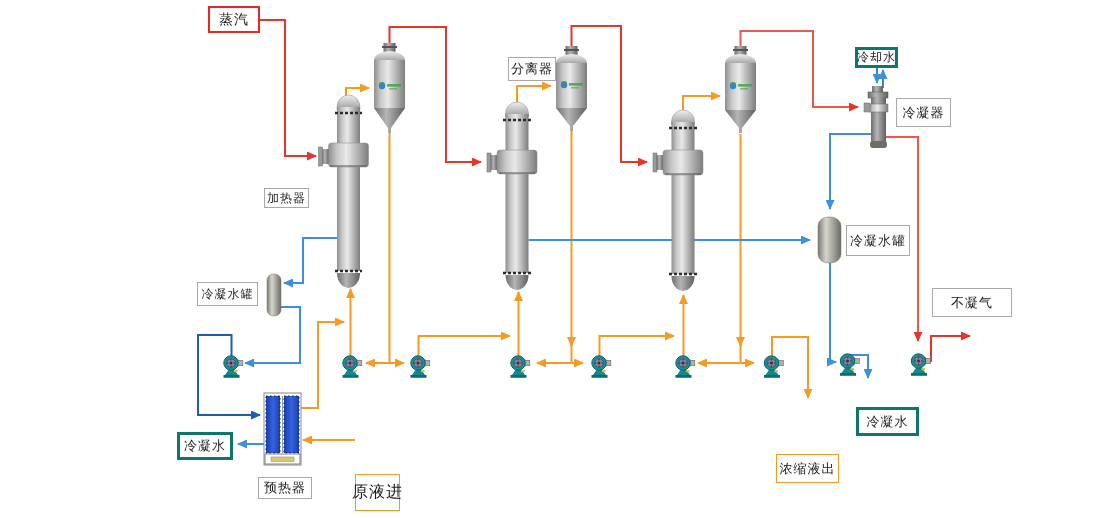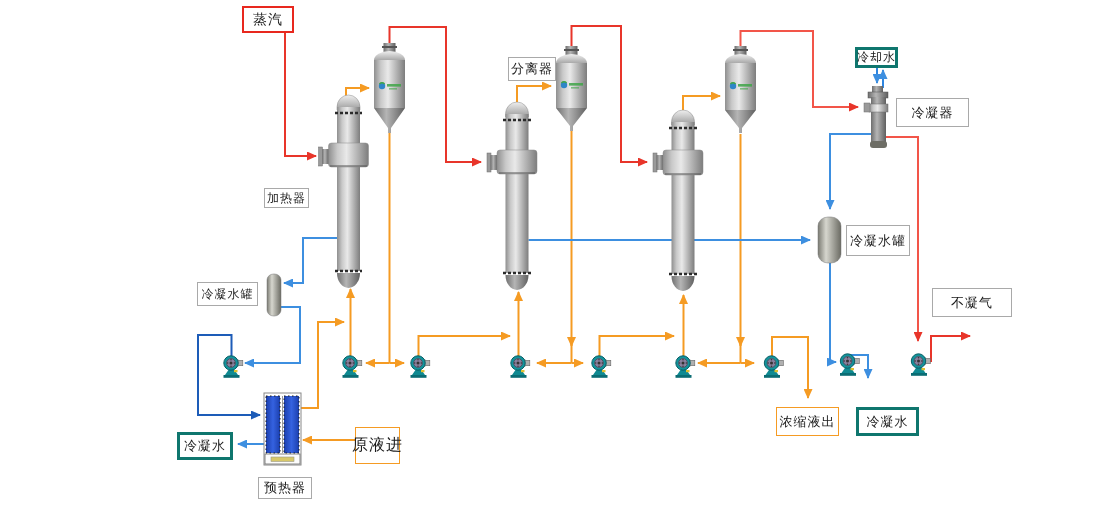--- a/index.html
+++ b/index.html
@@ -3,23 +3,23 @@
 <meta charset="utf-8">
 <style>
   html,body{margin:0;padding:0;background:#fff;}
   #stage{position:relative;width:1100px;height:518px;background:#fff;overflow:hidden;
          font-family:"Liberation Sans","DejaVu Sans",sans-serif;}
   #piping{position:absolute;left:0;top:0;}
   .lbl{position:absolute;display:flex;align-items:center;justify-content:center;
        background:#fff;color:#1a1a1a;font-size:13px;letter-spacing:1px;box-sizing:border-box;
        white-space:nowrap;}
   .b-gray  {border:1px solid #a9a9a9;}
-  .b-red   {border:2px solid #e8281e;margin-left:34px;}
+  .b-red   {border:2px solid #e8281e;}
   .b-blue  {border:3px solid #0f766e;}
-  .b-orange{border:1px solid #f59b23;}
+  .b-orange{border:1px solid #f59b23;margin-top:47px;}
 </style>
 </head>
 <body>
 
 <div id="stage">
 
 <svg id="piping" width="1100" height="518" viewBox="0 0 1100 518">
   <defs>
     <linearGradient id="metal" x1="0" y1="0" x2="1" y2="0">
       <stop offset="0" stop-color="#8f8f8f"></stop>
@@ -249,21 +249,21 @@
             <circle cx="11.8" cy="7.5" r="0.7" fill="#333"></circle>
       </g>
     </defs>
   </g>
 </svg>
 
 <div class="lbl b-red" style="left:208px;top:6px;width:52px;height:27px;font-size:14px;">蒸汽</div>
 <div class="lbl b-gray" style="left:264px;top:188px;width:45px;height:20px;font-size:12px;">加热器</div>
 <div class="lbl b-gray" style="left:508px;top:57px;width:48px;height:24px;">分离器</div>
 <div class="lbl b-blue" style="left:855px;top:47px;width:43px;height:21px;font-size:12px;">冷却水</div>
-<div class="lbl b-gray" style="left:896px;top:98px;width:73px;height:29px;">冷凝器</div>
+<div class="lbl b-gray" style="left:896px;top:98px;width:55px;height:29px;">冷凝器</div>
 <div class="lbl b-gray" style="left:846px;top:225px;width:64px;height:31px;">冷凝水罐</div>
 <div class="lbl b-gray" style="left:932px;top:288px;width:80px;height:29px;">不凝气</div>
 <div class="lbl b-orange" style="left:776px;top:407px;width:63px;height:29px;">浓缩液出</div>
 <div class="lbl b-blue" style="left:856px;top:407px;width:63px;height:29px;">冷凝水</div>
 <div class="lbl b-gray" style="left:197px;top:282px;width:61px;height:24px;font-size:12px;">冷凝水罐</div>
 <div class="lbl b-blue" style="left:177px;top:432px;width:56px;height:28px;">冷凝水</div>
 <div class="lbl b-orange" style="left:355px;top:427px;width:45px;height:37px;font-size:16px;">原液进</div>
 <div class="lbl b-gray" style="left:258px;top:477px;width:54px;height:22px;">预热器</div>
 
 </div>

